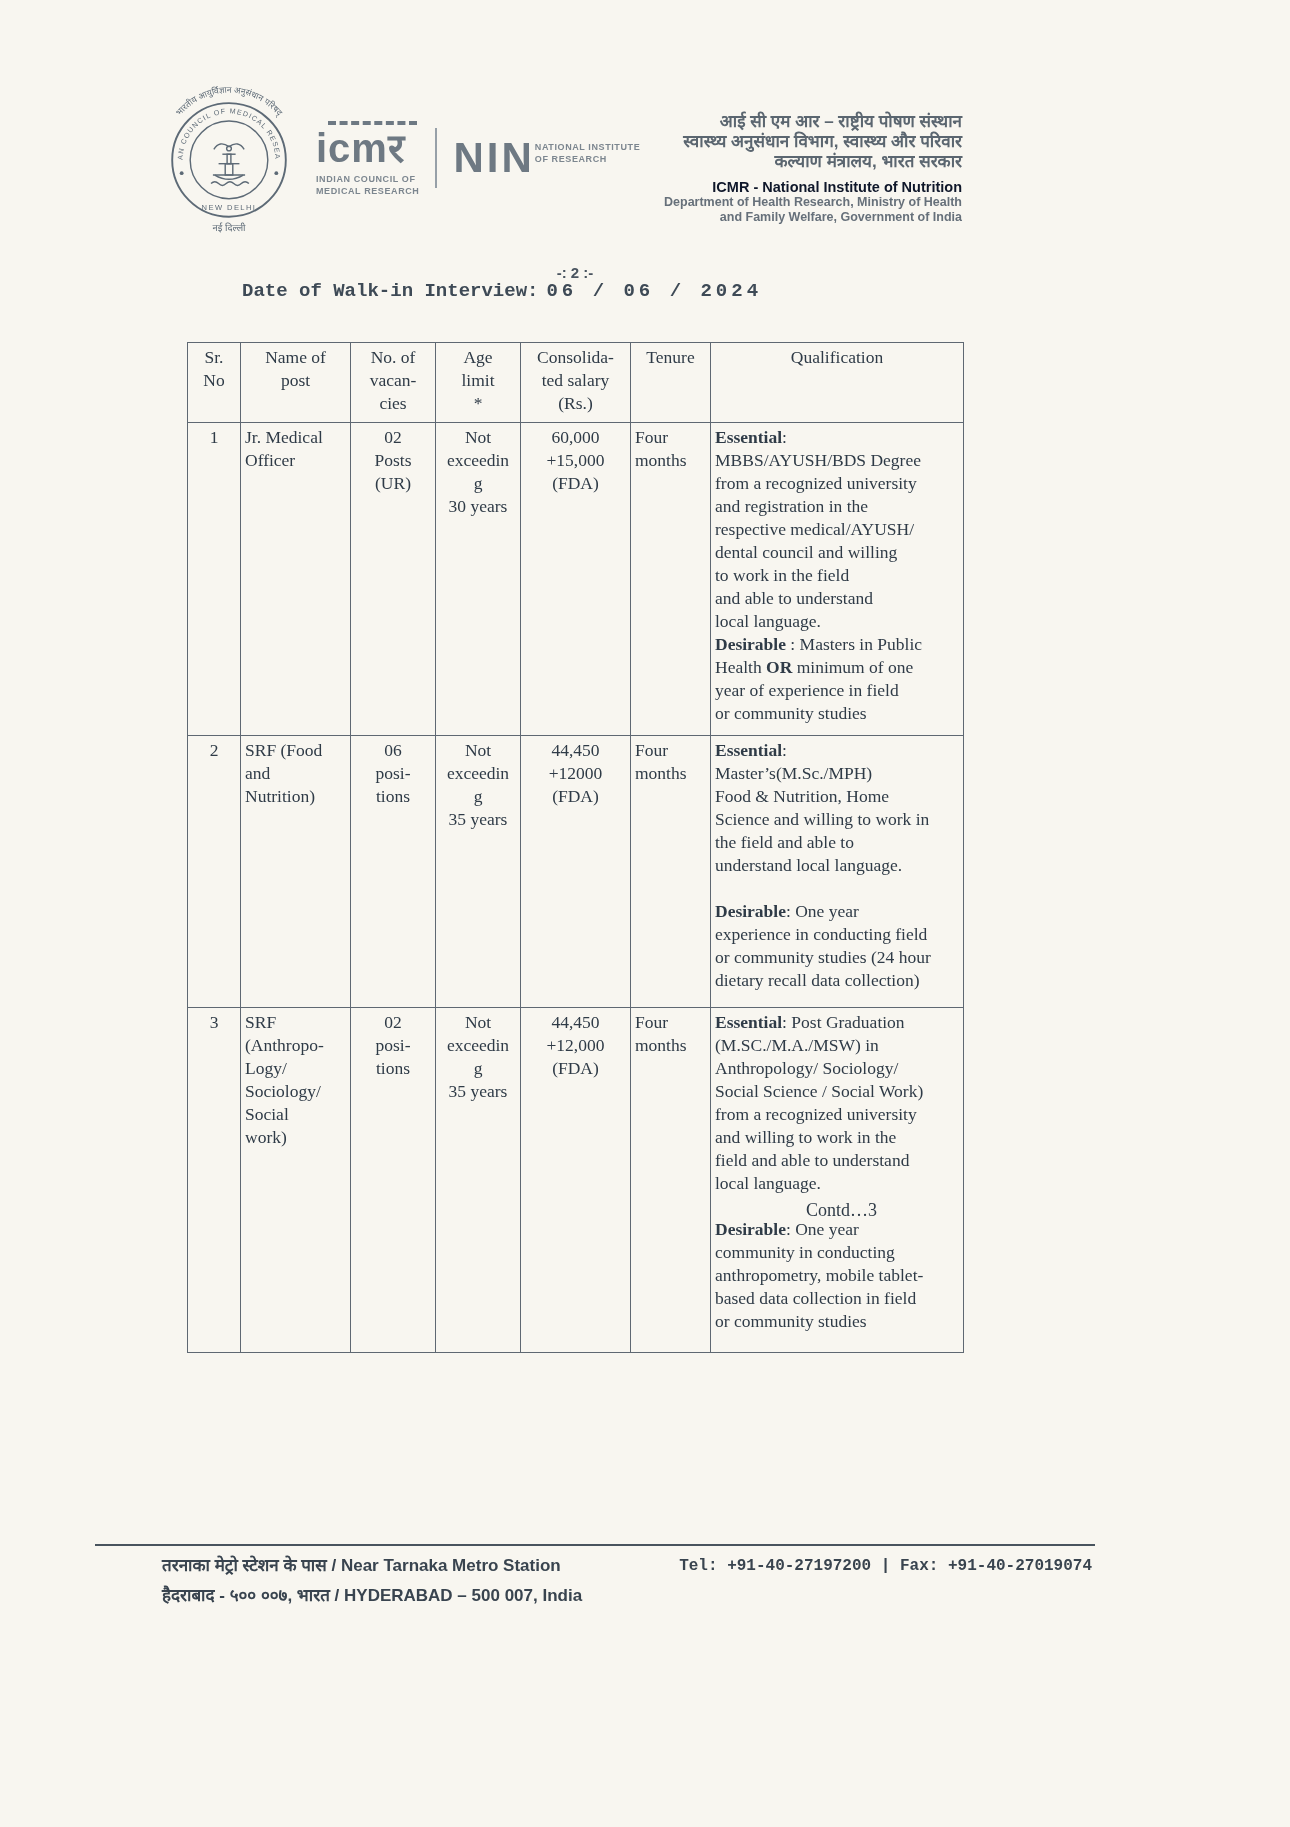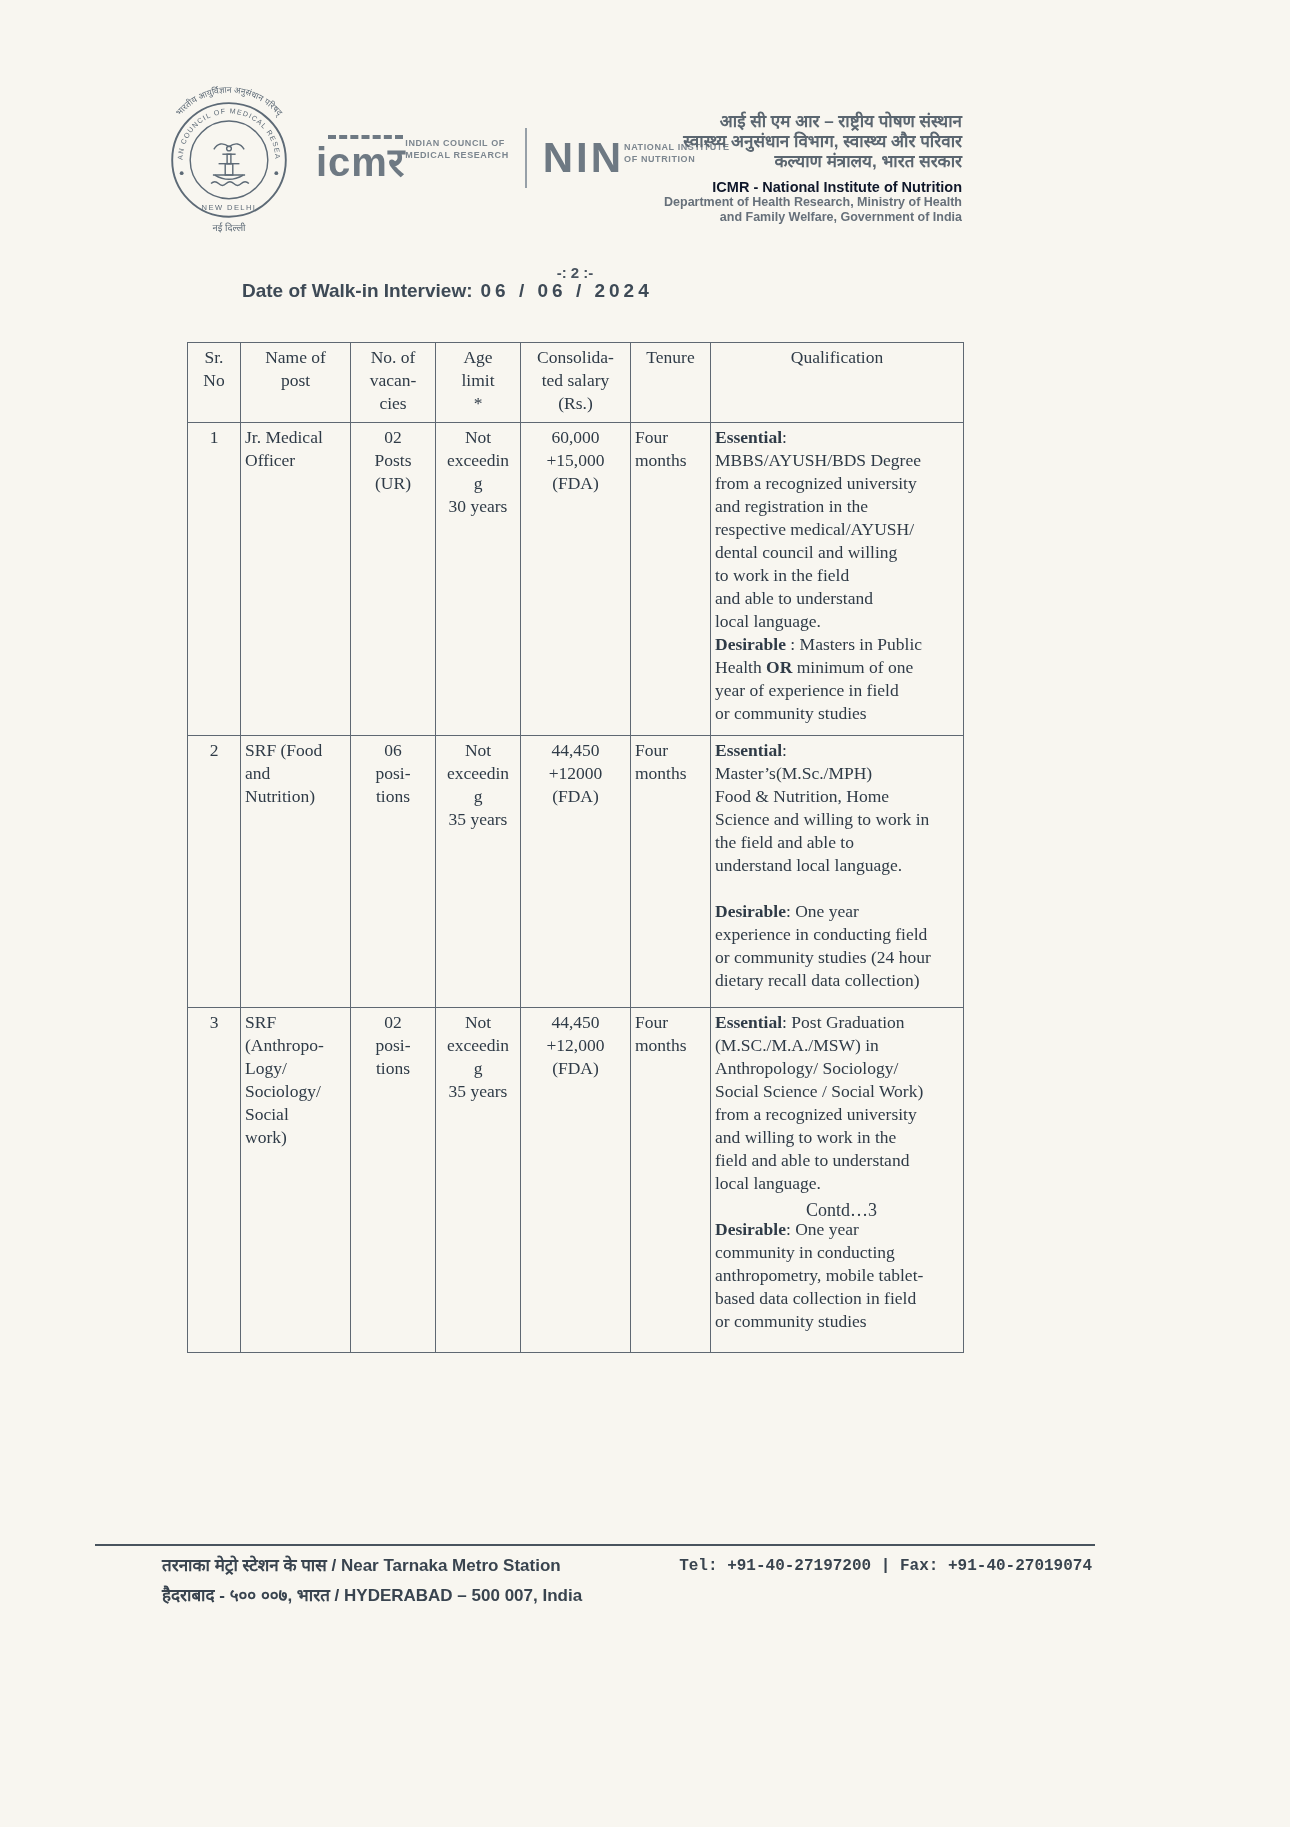--- a/index.html
+++ b/index.html
@@ -6,21 +6,21 @@
   .page {
     position:relative; width:1290px; height:1827px;
     background:#f8f6f0; overflow:hidden;
     font-family:"Liberation Serif","DejaVu Serif",serif;
     color:#2f3b47;
   }
 
   
   .logo-row { position:absolute; left:158px; top:82px; display:flex; align-items:center; gap:16px; }
   .seal { width:142px; height:152px; }
-  .wordmark-block { display:flex; }
+  .wordmark-block { display:flex; flex-direction:column; }
   .wordmark {
     position:relative; font-family:"Liberation Sans","DejaVu Sans",sans-serif;
     font-weight:bold; font-size:40px; line-height:1.05; letter-spacing:1px;
     color:#6e7983; padding-top:8px;
   }
   .wordmark::before { content:""; position:absolute; top:2px; left:12px; right:2px; border-top:4px dashed #6e7983; }
   .logo-sub {
     font-family:"Liberation Sans","DejaVu Sans",sans-serif; font-weight:bold;
     font-size:9px; letter-spacing:0.6px; line-height:1.3; color:#7c868f; margin-top:5px;
   }
@@ -40,21 +40,21 @@
   .hr-en { font-size:12.5px; font-weight:bold; line-height:15px; color:#66707a; }
 
   
   .page-num {
     position:absolute; left:187px; width:776px; top:264px; text-align:center;
     font-family:"Liberation Sans","DejaVu Sans",sans-serif; font-weight:bold;
     font-size:15px; color:#49545f;
   }
   .date-line {
     position:absolute; left:242px; top:280px;
-    font-family:Liberation Sans, sans-serif; font-weight:bold;
+    font-family:Liberation Mono, monospace; font-weight:bold;
     font-size:19px; color:#3e4a56;
   }
   .date-value { letter-spacing:4px; margin-left:8px; }
 
   
   table.positions {
     position:absolute; left:187px; top:342px; width:776px;
     border-collapse:collapse; table-layout:fixed;
     font-size:17.5px; color:#2f3b47;
   }
@@ -131,21 +131,21 @@
         <div>MEDICAL RESEARCH</div>
       </div>
     </div>
 
     <div class="logo-divider"></div>
 
     <div class="nin-block">
       <div class="nin-text">NIN</div>
       <div class="logo-sub">
         <div>NATIONAL INSTITUTE</div>
-        <div>OF NUTRITION</div>
+        <div>OF RESEARCH</div>
       </div>
     </div>
   </div>
 
   <div class="header-right">
     <div class="hr-hi">आई सी एम आर – राष्ट्रीय पोषण संस्थान</div>
     <div class="hr-hi">स्वास्थ्य अनुसंधान विभाग, स्वास्थ्य और परिवार</div>
     <div class="hr-hi">कल्याण मंत्रालय, भारत सरकार</div>
     <div class="hr-en1">ICMR - National Institute of Nutrition</div>
     <div class="hr-en">Department of Health Research, Ministry of Health</div>

